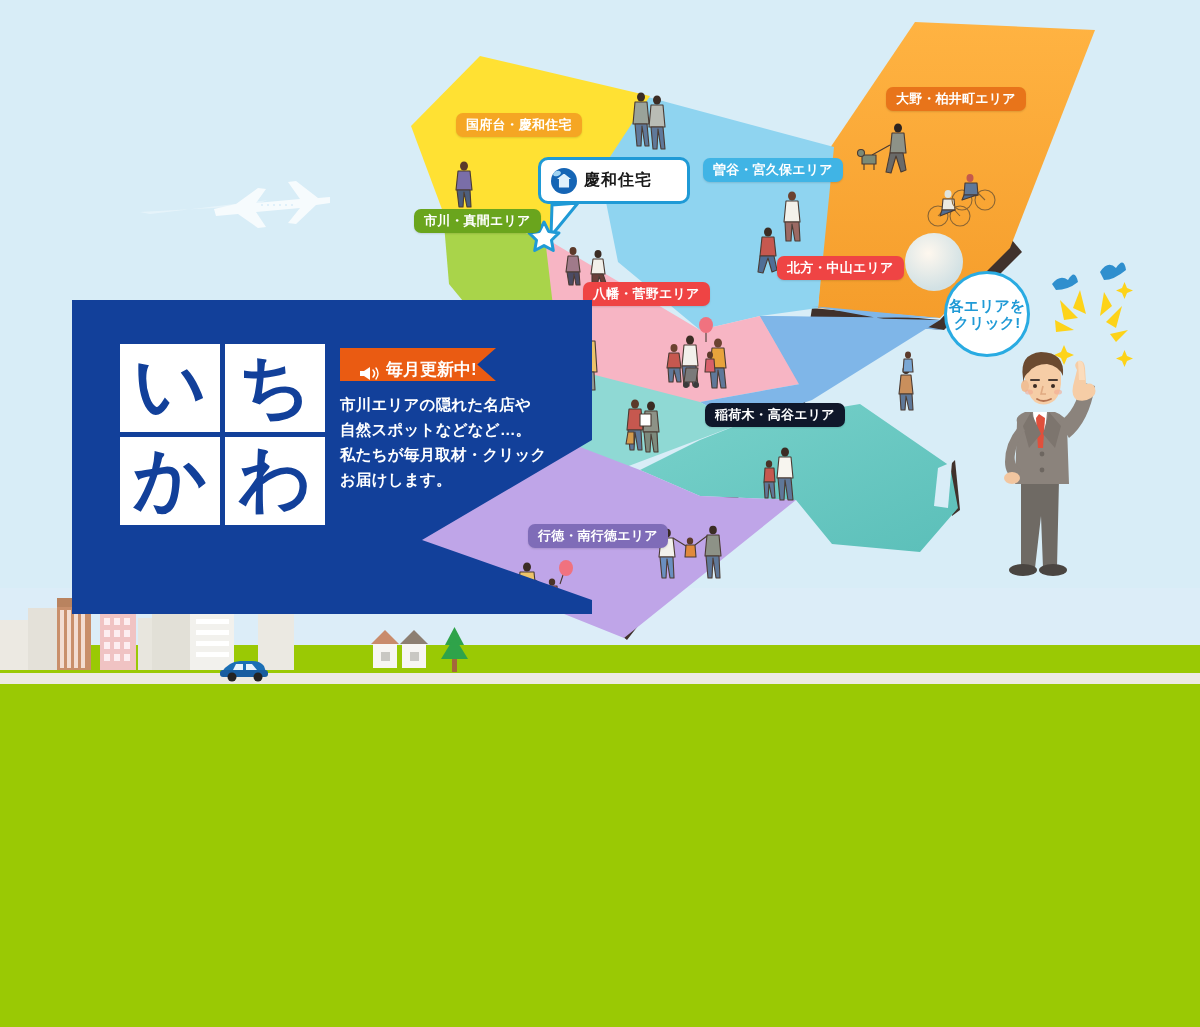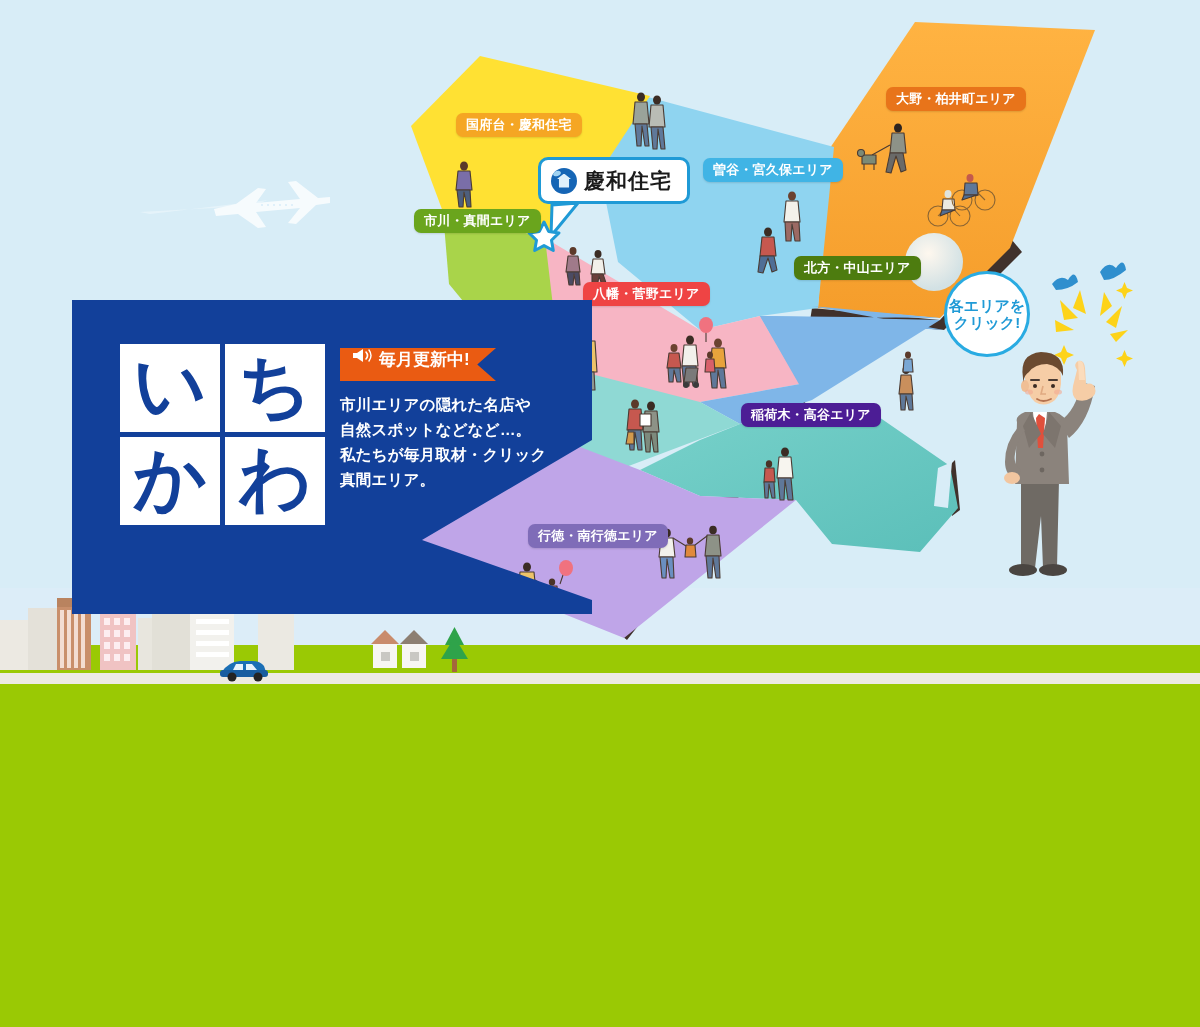--- a/index.html
+++ b/index.html
@@ -41,21 +41,21 @@
   }
   #keiwa-logo:before{
     content:""; position:absolute; left:6px; top:6px; width:14px; height:14px;
     background:#dff0fb;
     clip-path:polygon(50% 0%,100% 40%,86% 40%,86% 100%,14% 100%,14% 40%,0% 40%);
   }
   #keiwa-logo:after{
     content:""; position:absolute; left:2px; top:3px; width:8px; height:5px;
     background:#9fd2f2; border-radius:50%; transform:rotate(-18deg);
   }
-  #keiwa-text { font-size:21px; font-weight:bold; color:#1a1a1a; letter-spacing:1px; }
+  #keiwa-text { font-size:16px; font-weight:bold; color:#1a1a1a; letter-spacing:1px; }
 
   
   #click-circle {
     position:absolute; left:944px; top:271px; width:86px; height:86px;
     border-radius:50%; background:#fff; border:3px solid #29abe2;
     display:flex; flex-direction:column; align-items:center; justify-content:center;
     color:#1f9ad6; font-weight:bold; font-size:15px; line-height:1.15; cursor:pointer; z-index:30;
   }
 
   
@@ -67,21 +67,21 @@
     gap:5px;
   }
   .kana-cell {
     background:#fff; display:flex; align-items:center; justify-content:center;
     color:#12409a; font-size:72px; font-weight:bold; line-height:1;
     font-family:"DejaVu Sans",sans-serif; padding-bottom:6px;
   }
   #ribbon {
     position:absolute; left:268px; top:48px; width:156px; height:33px;
     background:#ea5b12; color:#fff; font-weight:bold; font-size:17px;
-    display:flex; align-items:flex-start; gap:7px; padding-left:12px;
+    display:flex; align-items:flex-end; gap:7px; padding-left:19px;
     clip-path:polygon(0 0,100% 0,88% 50%,100% 100%,0 100%);
   }
   #megaphone-icon { width:20px; height:15px; flex:0 0 auto; }
   #banner-desc {
     position:absolute; left:268px; top:92px; width:240px;
     color:#fff; font-size:15.5px; font-weight:bold; line-height:1.62;
     letter-spacing:.2px;
   }
   #banner-desc div { white-space:nowrap; }
 
@@ -454,22 +454,22 @@
     <span>各エリアを</span>
     <span>クリック!</span>
   </div>
 
   <div id="pill-host">
       <div class="pill" style="left: 456px; top: 113px; background: rgb(245, 166, 35);">国府台・慶和住宅</div>
       <div class="pill" style="left: 414px; top: 209px; background: rgb(106, 165, 29);">市川・真間エリア</div>
       <div class="pill" style="left: 703px; top: 158px; background: rgb(64, 180, 229);">曽谷・宮久保エリア</div>
       <div class="pill" style="left: 886px; top: 87px; background: rgb(232, 116, 26);">大野・柏井町エリア</div>
       <div class="pill" style="left: 583px; top: 282px; background: #ef4444;">八幡・菅野エリア</div>
-      <div class="pill" style="left: 794px; top: 256px; background: #4d7c0f;">北方・中山エリア</div>
-      <div class="pill" style="left: 741px; top: 403px; background: #4c1d95; text-align: right;">稲荷木・高谷エリア</div>
+      <div class="pill" style="left: 777px; top: 256px; background: #ef4444;">北方・中山エリア</div>
+      <div class="pill" style="left: 705px; top: 403px; background: #0f172a; text-align: right;">稲荷木・高谷エリア</div>
       <div class="pill" style="left: 528px; top: 524px; background: rgb(127, 108, 184);">行徳・南行徳エリア</div>
     </div>
 
   <div id="info-banner">
     <svg class="bg" viewBox="0 0 520 314" preserveAspectRatio="none">
       <path d="M0 0 L520 0 L520 140 L350 240 L520 300 L520 314 L0 314 Z" fill="#12409a"></path>
     </svg>
 
     <div id="ichikawa-grid">
       <div class="kana-cell">い</div>
@@ -484,17 +484,17 @@
         <path d="M14 4 Q17 7.5 14 11" stroke="#ffffff" stroke-width="1.6" fill="none" stroke-linecap="round"></path>
         <path d="M17 2 Q21 7.5 17 13" stroke="#ffffff" stroke-width="1.4" fill="none" stroke-linecap="round"></path>
       </svg>
       <span>毎月更新中!</span>
     </div>
 
     <div id="banner-desc">
       <div>市川エリアの隠れた名店や</div>
       <div>自然スポットなどなど…。</div>
       <div>私たちが毎月取材・クリック</div>
-      <div>真間エリア。</div>
+      <div>お届けします。</div>
     </div>
   </div>
 
 </div>
 
 </body></html>

